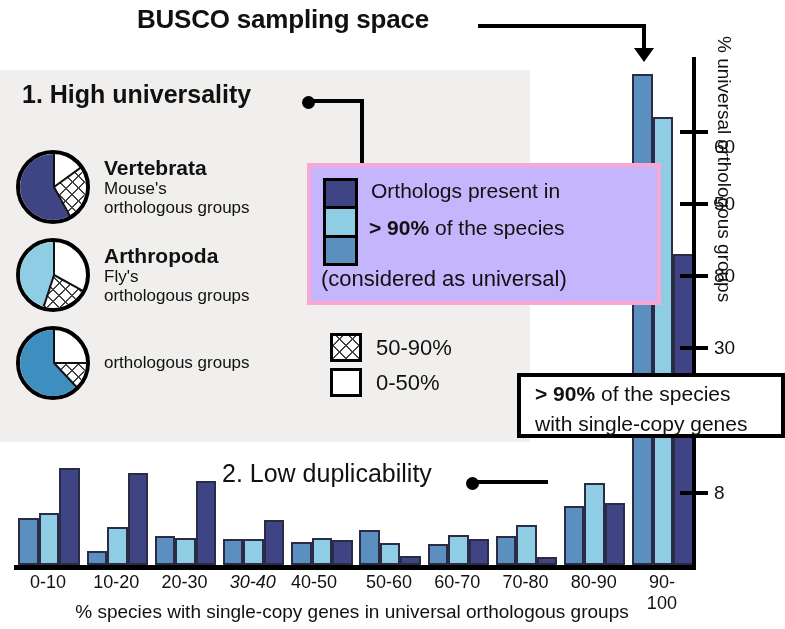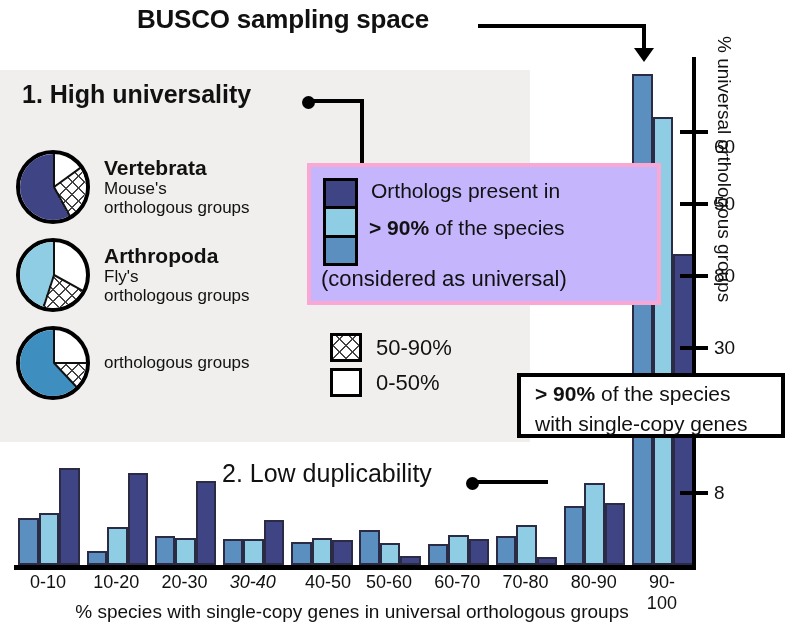--- a/index.html
+++ b/index.html
@@ -219,21 +219,21 @@
       <div class="ytick" style="top: 129.667px;"></div>
       <div class="ylab" style="top: 114px; margin-top: 33px;">60</div>
     </div>
   <div id="ytitle">% universal orthologous groups</div>
 
   <div id="xlabels">
       <div class="xlab" style="left: 34.1px;">0-10</div>
       <div class="xlab" style="left: 102.3px;">10-20</div>
       <div class="xlab" style="left: 170.5px;">20-30</div>
       <div class="xlab" style="left: 238.7px; font-style: italic;">30-40</div>
-      <div class="xlab" style="left: 314px;">40-50</div>
+      <div class="xlab" style="left: 300px;">40-50</div>
       <div class="xlab" style="left: 375.1px;">50-60</div>
       <div class="xlab" style="left: 443.3px;">60-70</div>
       <div class="xlab" style="left: 511.5px;">70-80</div>
       <div class="xlab" style="left: 579.7px;">80-90</div>
       <div class="xlab" style="left: 647.9px;">90-100</div>
     </div>
   <div id="xtitle">% species with single-copy genes in universal orthologous groups</div>
 
   <div id="dup-heading">2. Low duplicability</div>
   <div id="dup-dot"></div>

